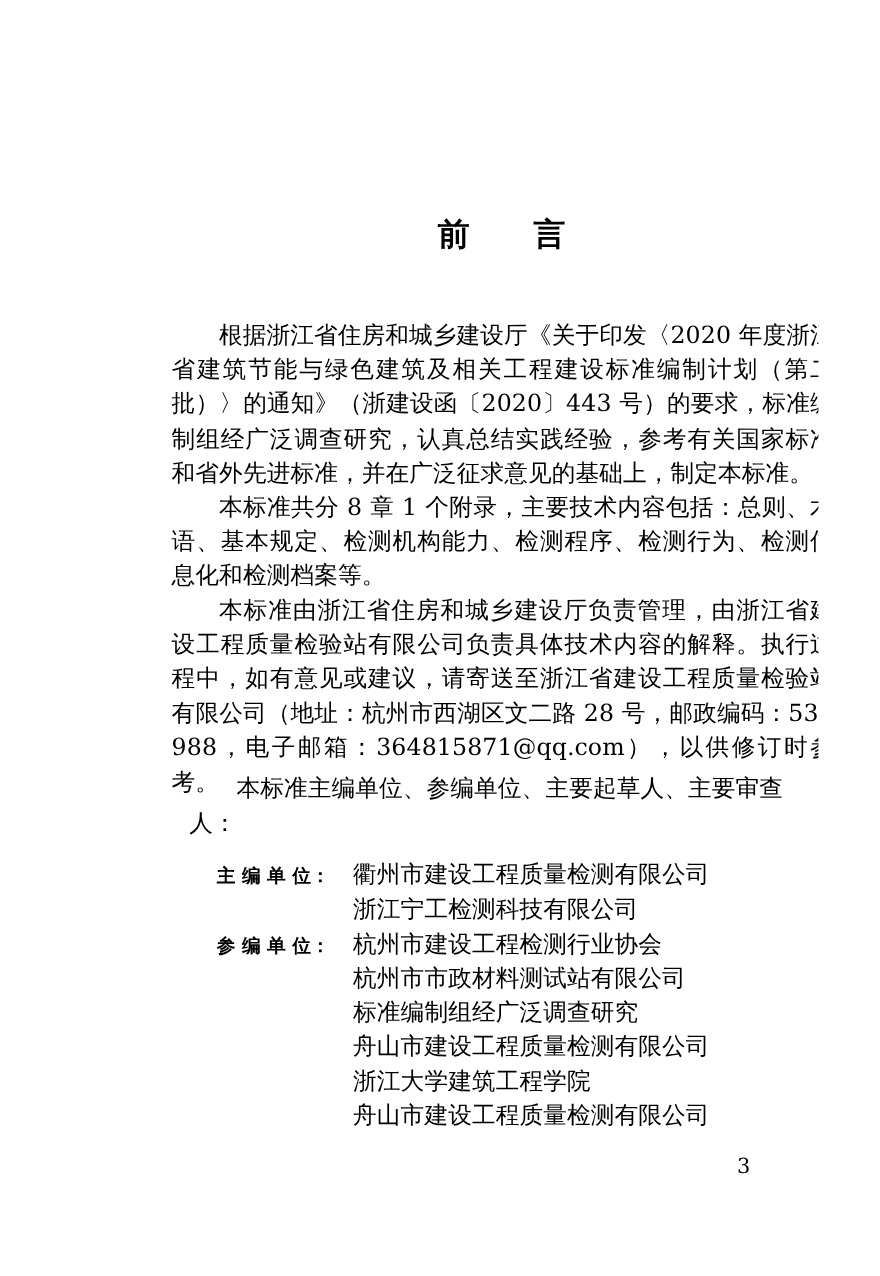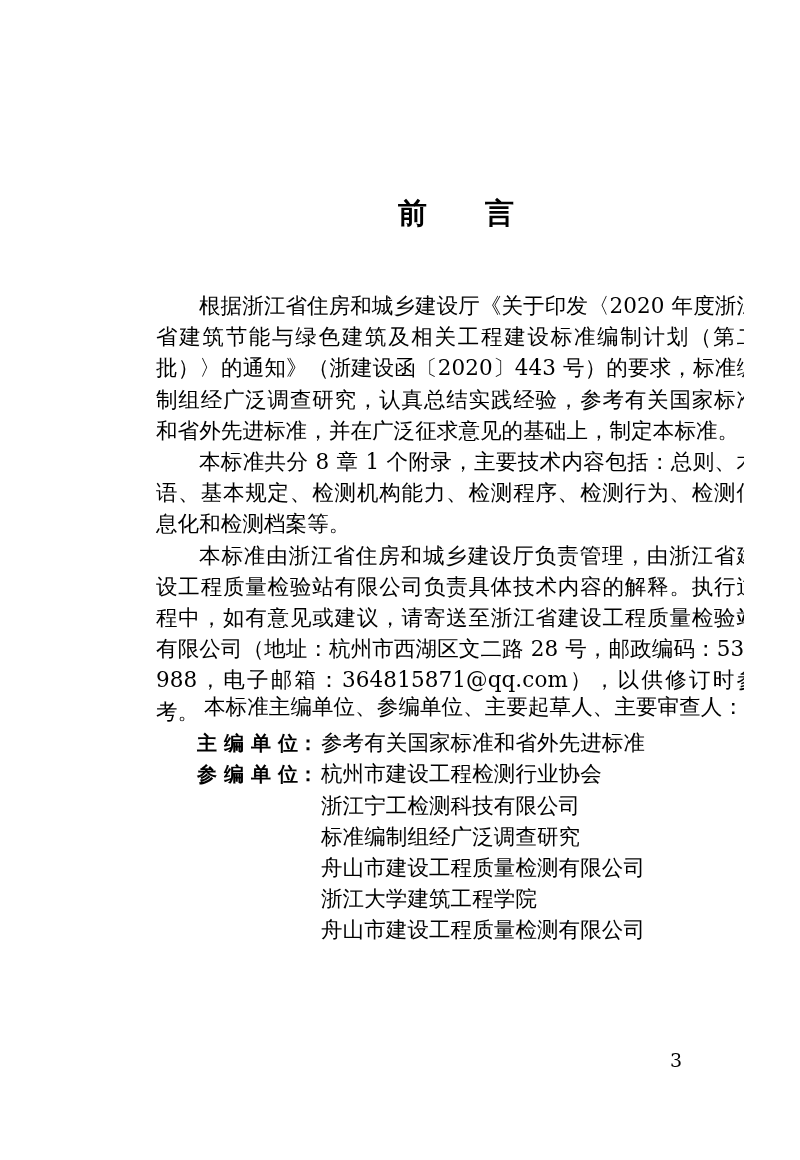--- a/index.html
+++ b/index.html
@@ -64,37 +64,37 @@
   #units-block {
     position: absolute;
     left: 100px;
     top: 686px;
     width: 602px;
     font-size: 21.5px;
     line-height: 31.2px;
   }
   .unit-intro {
     text-indent: 43px;
-    margin: 5px;
+    margin: 16px;
     letter-spacing: 0.1px;
   }
   .unit-row {
     display: flex;
     align-items: baseline;
     margin: 0;
     height: 31.2px;
   }
   .unit-label {
     flex: 0 0 165px;
     width: 165px;
     padding-left: 41px;
     box-sizing: border-box;
     font-family: "DejaVu Sans", "Liberation Sans", sans-serif;
     font-weight: bold;
-    font-size: 20px;
+    font-size: 17px;
     letter-spacing: 0px;
     white-space: pre;
   }
   .unit-label.blank {
     font-weight: normal;
   }
   .unit-value {
     flex: 1 1 auto;
     letter-spacing: 0.1px;
     white-space: nowrap;
@@ -124,30 +124,34 @@
     <p class="para">本标准共分 8 章 1 个附录，主要技术内容包括：总则、术语、基本规定、检测机构能力、检测程序、检测行为、检测信息化和检测档案等。</p>
     <p class="para">本标准由浙江省住房和城乡建设厅负责管理，由浙江省建设工程质量检验站有限公司负责具体技术内容的解释。执行过程中，如有意见或建议，请寄送至浙江省建设工程质量检验站有限公司（地址：杭州市西湖区文二路 28 号，邮政编码：533988，电子邮箱：364815871@qq.com），以供修订时参考。</p>
   </div>
 
   <div id="units-block">
 
     <p class="unit-intro">本标准主编单位、参编单位、主要起草人、主要审查人：</p>
 
     <div class="unit-row">
       <span class="unit-label">主 编 单 位：</span>
-      <span class="unit-value">参考有关国家标准和省外先进标准</span>
+      <span class="unit-value">衢州市建设工程质量检测有限公司</span>
     </div>
+    <div class="unit-row">
+      <span class="unit-label blank"></span>
+      <span class="unit-value">浙江宁工检测科技有限公司</span>
+    </div>
+
     <div class="unit-row">
       <span class="unit-label">参 编 单 位：</span>
       <span class="unit-value">杭州市建设工程检测行业协会</span>
     </div>
-
     <div class="unit-row">
       <span class="unit-label blank"></span>
-      <span class="unit-value">浙江宁工检测科技有限公司</span>
+      <span class="unit-value">杭州市市政材料测试站有限公司</span>
     </div>
     <div class="unit-row">
       <span class="unit-label blank"></span>
       <span class="unit-value">标准编制组经广泛调查研究</span>
     </div>
     <div class="unit-row">
       <span class="unit-label blank"></span>
       <span class="unit-value">舟山市建设工程质量检测有限公司</span>
     </div>
     <div class="unit-row">

